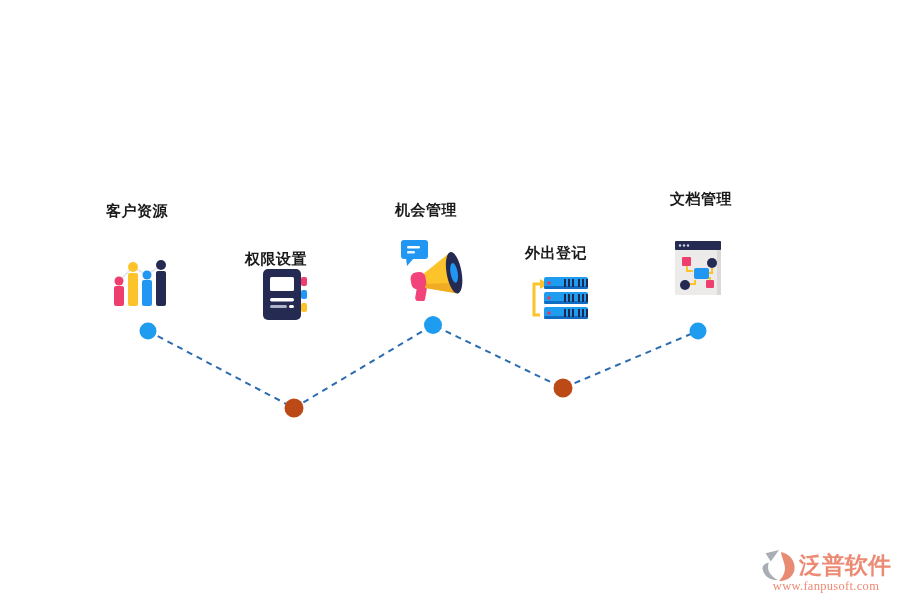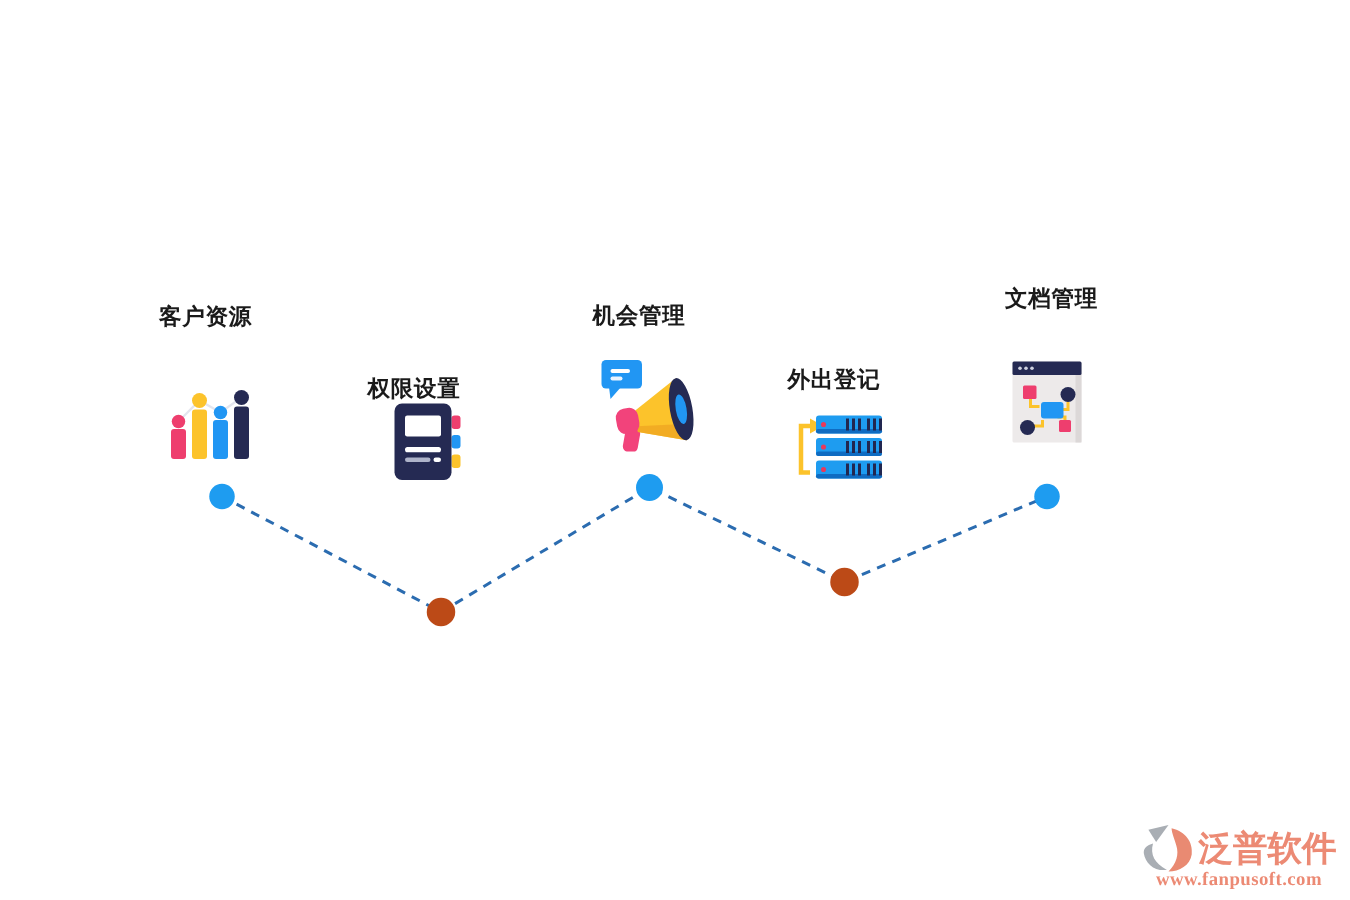--- a/index.html
+++ b/index.html
@@ -19,21 +19,21 @@
     position:absolute;left:761px;top:550px;width:130px;
     color:#ec8a74;text-align:center;
   }
   .wm-row{display:flex;align-items:center;justify-content:space-between;gap:2px;height:31px;}
   .wm-brand{
     font-size:23px;font-weight:bold;color:#ec8a74;line-height:1;
     white-space:nowrap;letter-spacing:0px;
   }
   .wm-url{
     font-family:"Liberation Serif","DejaVu Serif",serif;
-    font-size:12.5px;font-weight:bold;color:#ec8a74;line-height:13px;
+    font-size:12.5px;font-weight:normal;color:#ec8a74;line-height:13px;
     letter-spacing:0.3px;white-space:nowrap;margin-top:-1px;
   }
 </style>
 </head>
 <body>
 
 <div class="canvas">
 
   <svg class="zigzag" width="900" height="600">
     <polyline points="148,331 294,408 433,325 563,388 698,331" fill="none" stroke-width="2" stroke-dasharray="6 5" stroke="#2b6cb0"></polyline>

